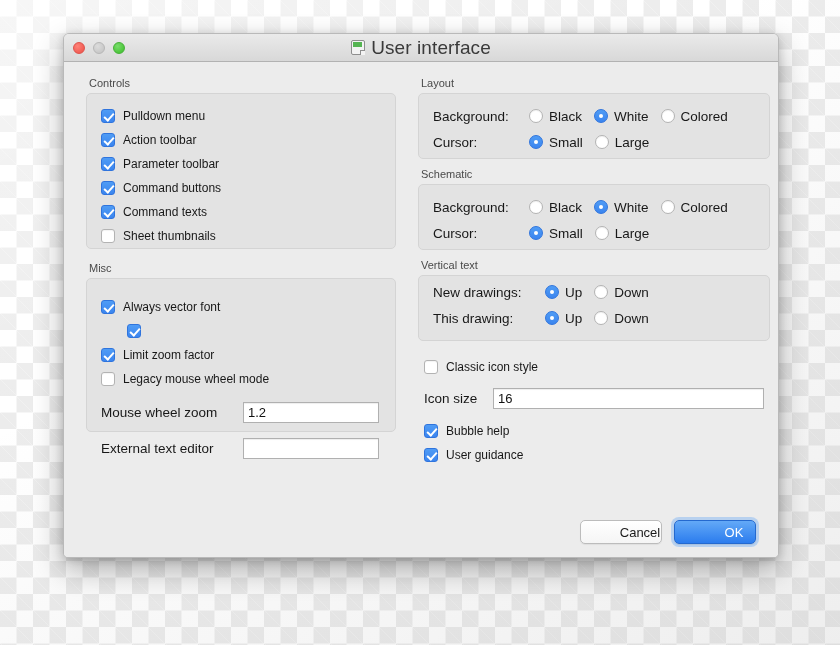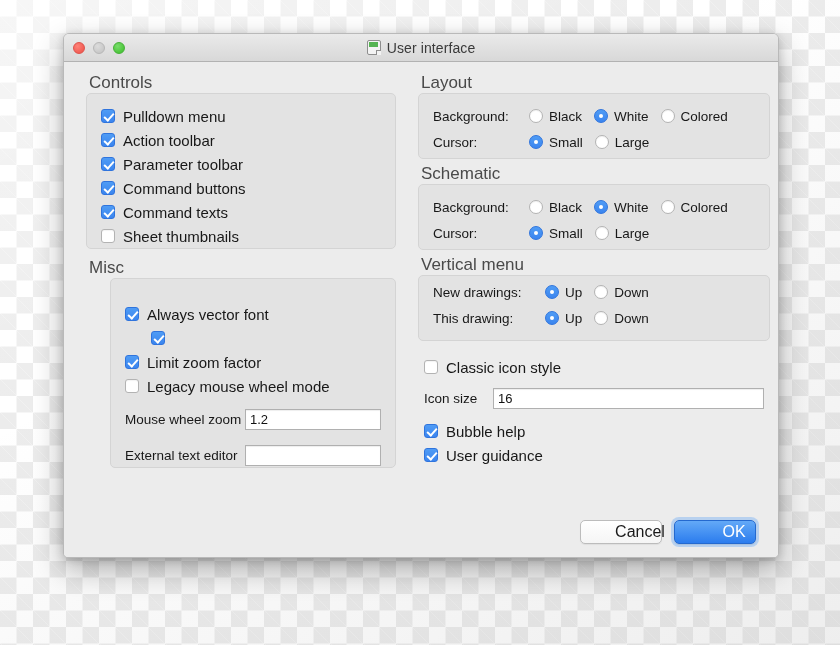--- a/index.html
+++ b/index.html
@@ -72,21 +72,21 @@
   #title-center {
     position: absolute;
     left: 0; right: 0;
     display: flex;
     align-items: center;
     justify-content: center;
     gap: 6px;
     pointer-events: none;
   }
   #title-text {
-    font-size: 14px;
+    font-size: 19px;
     color: #3a3a3a;
     letter-spacing: 0.1px;
   }
   .app-icon {
     width: 14px; height: 15px;
     position: relative;
     border: 1px solid #8e8e8e;
     border-radius: 2px;
     background: #f3f3f3;
     box-sizing: border-box;
@@ -120,21 +120,21 @@
   .col {
     position: absolute;
     top: 0;
   }
   #col-left  { left: 22px;  width: 310px; }
   #col-right { left: 354px; width: 352px; }
 
   
   .group { margin-bottom: 4px; }
   .group-label {
-    font-size: 17px;
+    font-size: 11px;
     color: #4a4a4a;
     margin: 0 0 3px 3px;
     line-height: 14px;
   }
   .group-box {
     background: #e3e3e3;
     border: 1px solid #d4d4d4;
     border-radius: 5px;
     box-sizing: border-box;
     padding: 10px 14px 12px 14px;
@@ -167,21 +167,21 @@
   .cb.on::after {
     content: "";
     position: absolute;
     left: 4px; top: 1px;
     width: 4px; height: 8px;
     border: solid #ffffff;
     border-width: 0 2px 2px 0;
     transform: rotate(42deg);
   }
   .lbl {
-    font-size: 15px;
+    font-size: 12px;
     color: #181818;
     white-space: nowrap;
   }
 
   
   .rb {
     width: 14px;
     height: 14px;
     border-radius: 50%;
     box-sizing: border-box;
@@ -242,21 +242,21 @@
   
   #buttons {
     position: absolute;
     right: 22px;
     bottom: 14px;
     display: flex;
     gap: 12px;
     align-items: center;
   }
   .btn {
-    font-size: 16px;
+    font-size: 13px;
     font-family: "Liberation Sans", sans-serif;
     height: 24px;
     border-radius: 5px;
     box-sizing: border-box;
     cursor: default;
     display: flex;
     align-items: center;
     justify-content: center;
     padding-left: 38px;
   }
@@ -332,21 +332,21 @@
           <div class="row">
             <span class="cb off"></span>
             <span class="lbl">Sheet thumbnails</span>
           </div>
 
         </div>
       </div>
 
       <div class="group" style="margin-top:12px;">
         <div class="group-label">Misc</div>
-        <div class="group-box" style="height:190px; padding-top:23px;margin-left:24px;">
+        <div class="group-box" style="height:154px; padding-top:16px;">
 
           <div class="row">
             <span class="cb on"></span>
             <span class="lbl">Always vector font</span>
           </div>
 
           <div class="row" style="padding-left:26px;">
             <span class="cb on"></span>
           </div>
 
@@ -440,21 +440,21 @@
             <span class="radio-opt">
               <span class="rb off"></span>
               <span class="lbl">Large</span>
             </span>
           </div>
 
         </div>
       </div>
 
       <div class="group" style="margin-top:8px;">
-        <div class="group-label">Vertical menu</div>
+        <div class="group-label">Vertical text</div>
         <div class="group-box" style="height:66px; padding-top:3px;">
 
           <div class="field-row">
             <span class="field-label" style="width:112px;">New drawings:</span>
             <span class="radio-opt">
               <span class="rb on"></span>
               <span class="lbl">Up</span>
             </span>
             <span class="radio-opt">
               <span class="rb off"></span>

